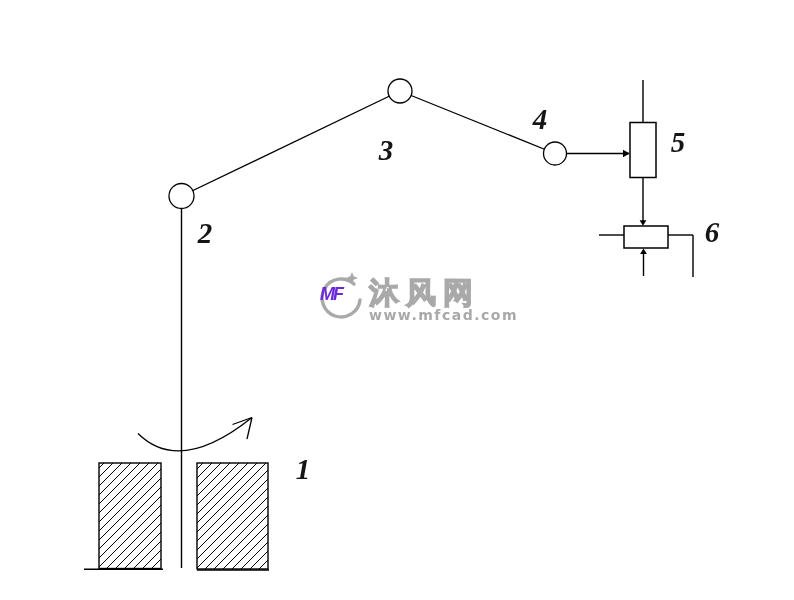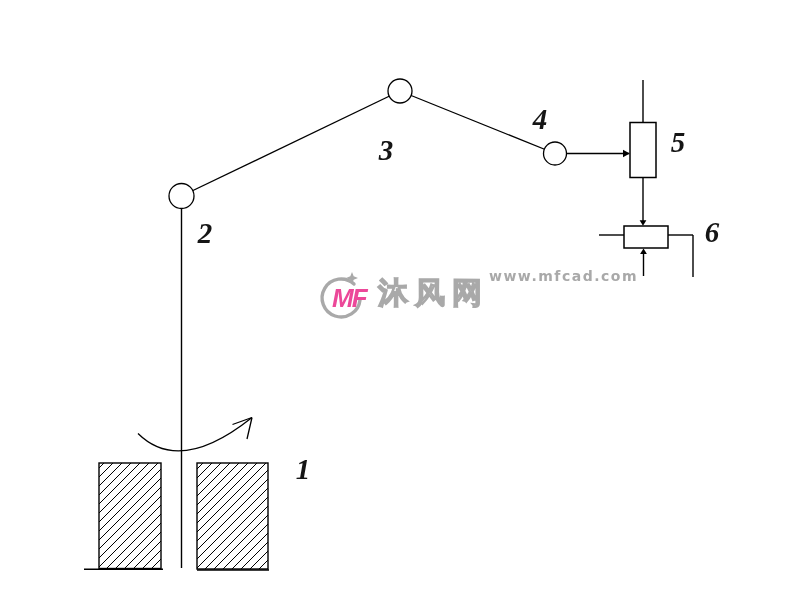--- a/index.html
+++ b/index.html
@@ -22,27 +22,27 @@
   .watermark{
     position:absolute;
     left:316px;top:269px;
     display:flex;align-items:flex-start;
     color:#a9a9a9;
     user-select:none;
   }
   .wm-logo{position:relative;width:50px;height:52px;flex:0 0 auto;}
   .wm-logo svg{position:absolute;left:0;top:0;}
   .wm-mf{
-    position:absolute;left:16px;top:16px;
+    position:absolute;left:4px;top:16px;
     font-family:"Liberation Sans",sans-serif;
     font-style:italic;font-weight:bold;
-    font-size:26px;letter-spacing:-2px;
-    color:#ec4899;line-height:1;
+    font-size:18px;letter-spacing:-2px;
+    color:#6d28d9;line-height:1;
   }
-  .wm-text{margin-left:12px;display:flex;flex-direction:row;}
+  .wm-text{margin-left:3px;display:flex;flex-direction:column;}
   .wm-cn{
     font-family:"DejaVu Sans",sans-serif;
     font-size:30px;font-weight:bold;
     letter-spacing:7px;line-height:1;
     margin-top:9px;
     color:#f5f5f5;
     -webkit-text-stroke:1.4px #a9a9a9;
   }
   .wm-url{
     font-family:"DejaVu Sans",sans-serif;

